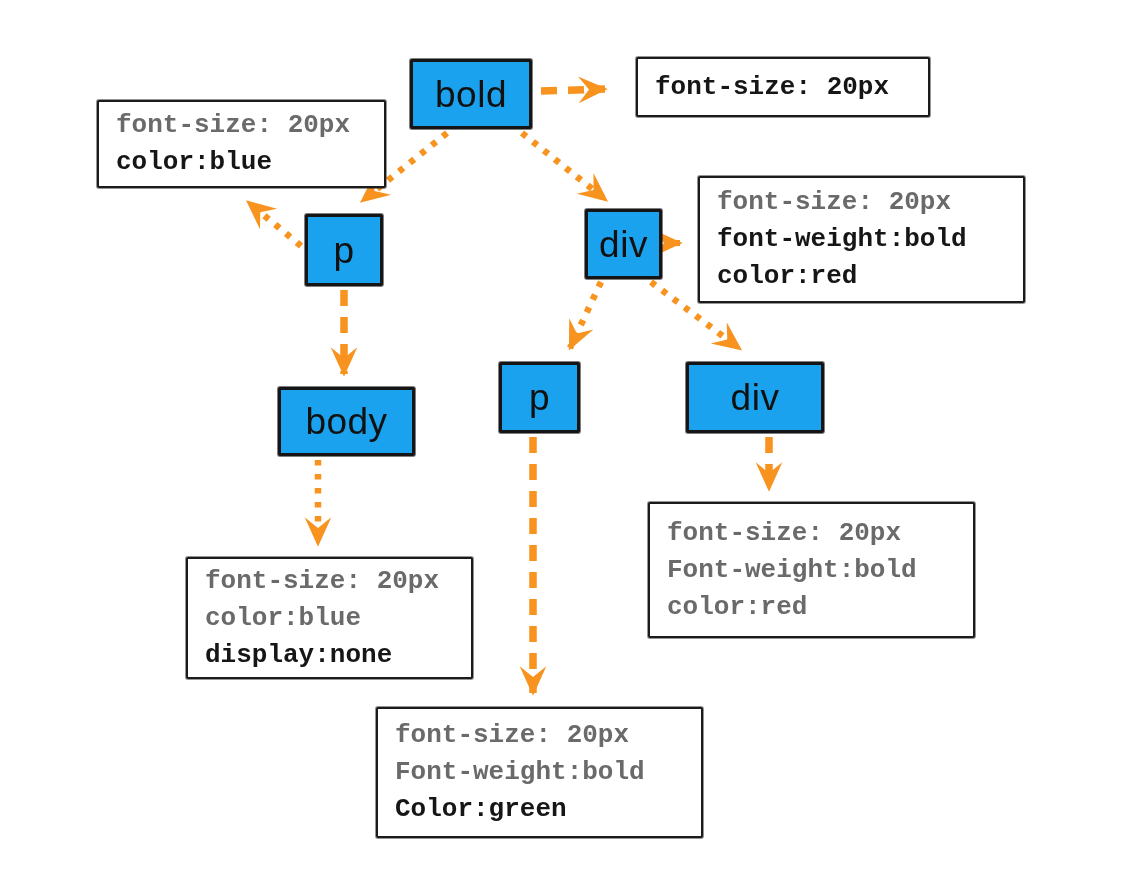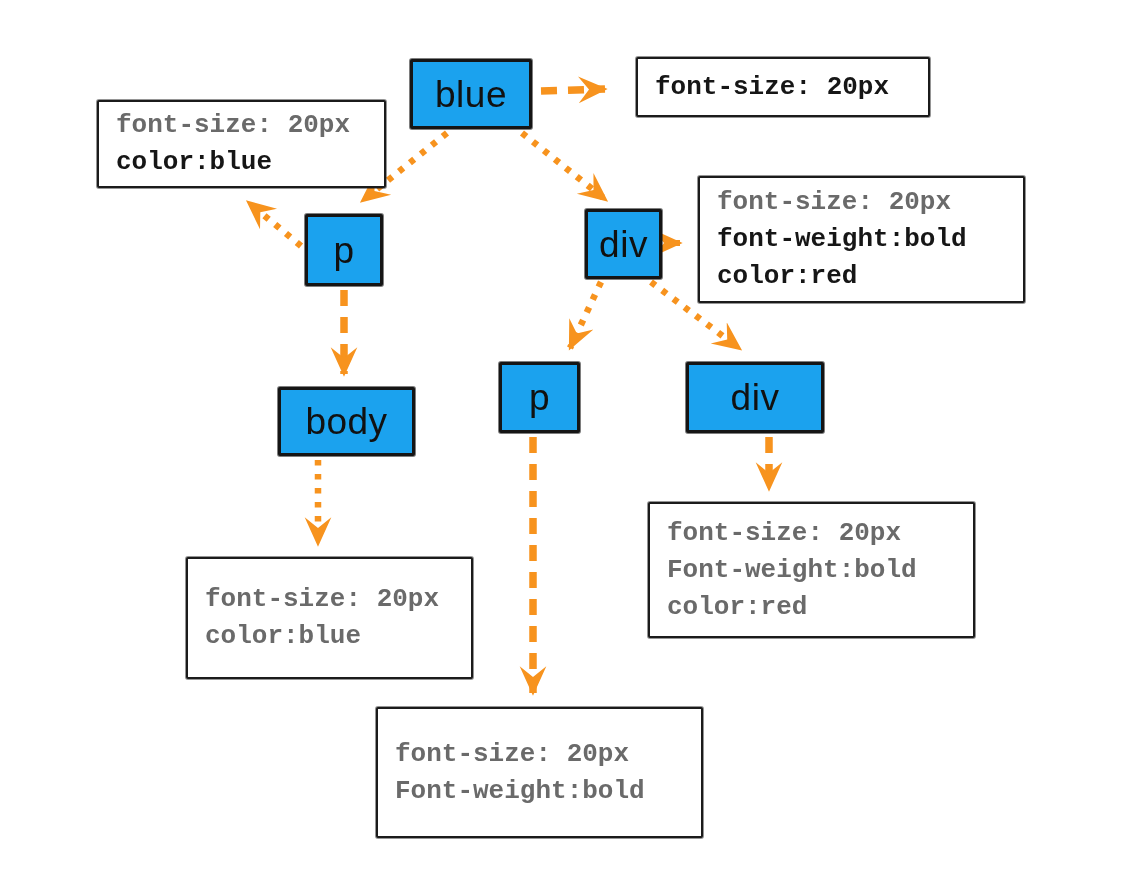--- a/index.html
+++ b/index.html
@@ -67,21 +67,21 @@
       <path d="M318,460 L318,544" stroke-width="6.5" stroke-dasharray="5.5 8.5" marker-end="url(#ah)"></path>
       <path d="M668,243 L680,243" stroke-width="6" marker-end="url(#ah)"></path>
       <path d="M601,282 L570,348" stroke-width="6.5" stroke-dasharray="5.5 8.5" marker-end="url(#ah)"></path>
       <path d="M651,282 L740,349" stroke-width="6.5" stroke-dasharray="5.5 8.5" marker-end="url(#ah)"></path>
       <path d="M533,437 L533,693" stroke-width="7.5" stroke-dasharray="16 11" marker-end="url(#ah)"></path>
       <path d="M769,437 L769,489" stroke-width="7.5" stroke-dasharray="16 11" marker-end="url(#ah)"></path>
     </g>
   </svg>
 
   <div class="node" style="left:410px;top:59px;width:122px;height:70px">
-    <span class="nlabel">blue</span>
+    <span class="nlabel">bold</span>
   </div>
 
   <div class="node" style="left:305px;top:214px;width:78px;height:72px">
     <span class="nlabel">p</span>
   </div>
 
   <div class="node" style="left:585px;top:209px;width:77px;height:70px">
     <span class="nlabel">div</span>
   </div>
 
@@ -108,26 +108,28 @@
 
   <div class="rulebox" style="left:698px;top:176px;width:327px;height:127px">
     <div class="rline inh">font-size: 20px</div>
     <div class="rline dec">font-weight:bold</div>
     <div class="rline dec">color:red</div>
   </div>
 
   <div class="rulebox" style="left:186px;top:557px;width:287px;height:122px">
     <div class="rline inh">font-size: 20px</div>
     <div class="rline inh">color:blue</div>
+    <div class="rline dec">display:none</div>
   </div>
 
   <div class="rulebox" style="left:648px;top:502px;width:327px;height:136px">
     <div class="rline inh">font-size: 20px</div>
     <div class="rline inh">Font-weight:bold</div>
     <div class="rline inh">color:red</div>
   </div>
 
   <div class="rulebox" style="left:376px;top:707px;width:327px;height:131px">
     <div class="rline inh">font-size: 20px</div>
     <div class="rline inh">Font-weight:bold</div>
+    <div class="rline dec">Color:green</div>
   </div>
 
 </div>
 
 </body></html>

